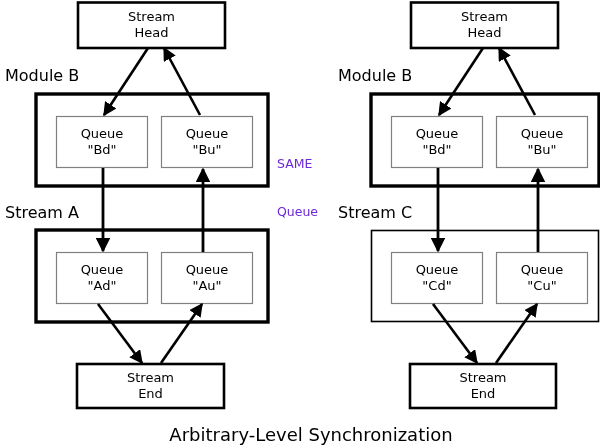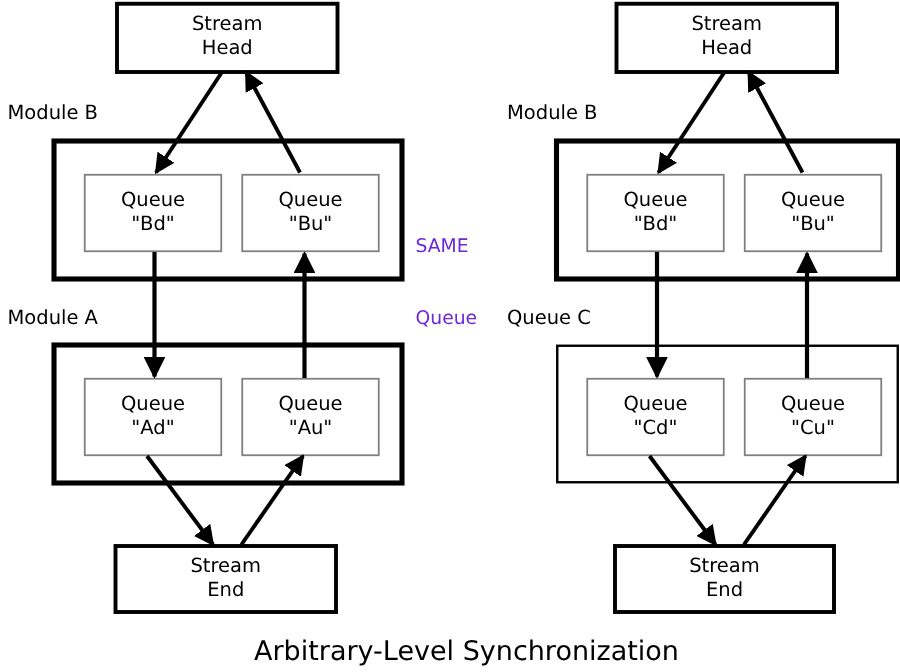--- a/index.html
+++ b/index.html
@@ -31,21 +31,21 @@
     justify-content: center;
     text-align: center;
     font-size: 13px;
     line-height: 16px;
     color: #000000;
     white-space: pre;
     pointer-events: none;
   }
   .module-tag {
     position: absolute;
-    font-size: 13px;
+    font-size: 16px;
     line-height: 15px;
     color: #000000;
     white-space: pre;
   }
   .side-note {
     position: absolute;
     font-size: 12.5px;
     line-height: 16px;
     color: #6d28d9;
     white-space: pre;
@@ -128,21 +128,21 @@
     <line x1="496" y1="363" x2="537" y2="304" stroke="#000000" stroke-width="2.6" marker-end="url(#arrow)"></line>
   </svg>
 
   <div class="box-label" style="left:78px; top:2px; width:147px; height:46px;">
     <span>Stream</span>
     <span>Head</span>
   </div>
 
   <div class="module-tag" style="left:5px; top:68px;">Module B</div>
 
-  <div class="module-tag" style="left:5px; top:205px;">Module A</div>
+  <div class="module-tag" style="left:5px; top:205px;">Stream A</div>
 
   <div class="box-label" style="left:56px; top:116px; width:92px; height:52px;">
     <span>Queue</span>
     <span>"Bd"</span>
   </div>
 
   <div class="box-label" style="left:161px; top:116px; width:92px; height:52px;">
     <span>Queue</span>
     <span>"Bu"</span>
   </div>
@@ -167,21 +167,21 @@
     <div>Queue</div>
   </div>
 
   <div class="box-label" style="left:411px; top:2px; width:147px; height:46px;">
     <span>Stream</span>
     <span>Head</span>
   </div>
 
   <div class="module-tag" style="left:338px; top:68px;">Module B</div>
 
-  <div class="module-tag" style="left:338px; top:205px;">Queue C</div>
+  <div class="module-tag" style="left:338px; top:205px;">Stream C</div>
 
   <div class="box-label" style="left:391px; top:116px; width:92px; height:52px;">
     <span>Queue</span>
     <span>"Bd"</span>
   </div>
 
   <div class="box-label" style="left:496px; top:116px; width:92px; height:52px;">
     <span>Queue</span>
     <span>"Bu"</span>
   </div>

